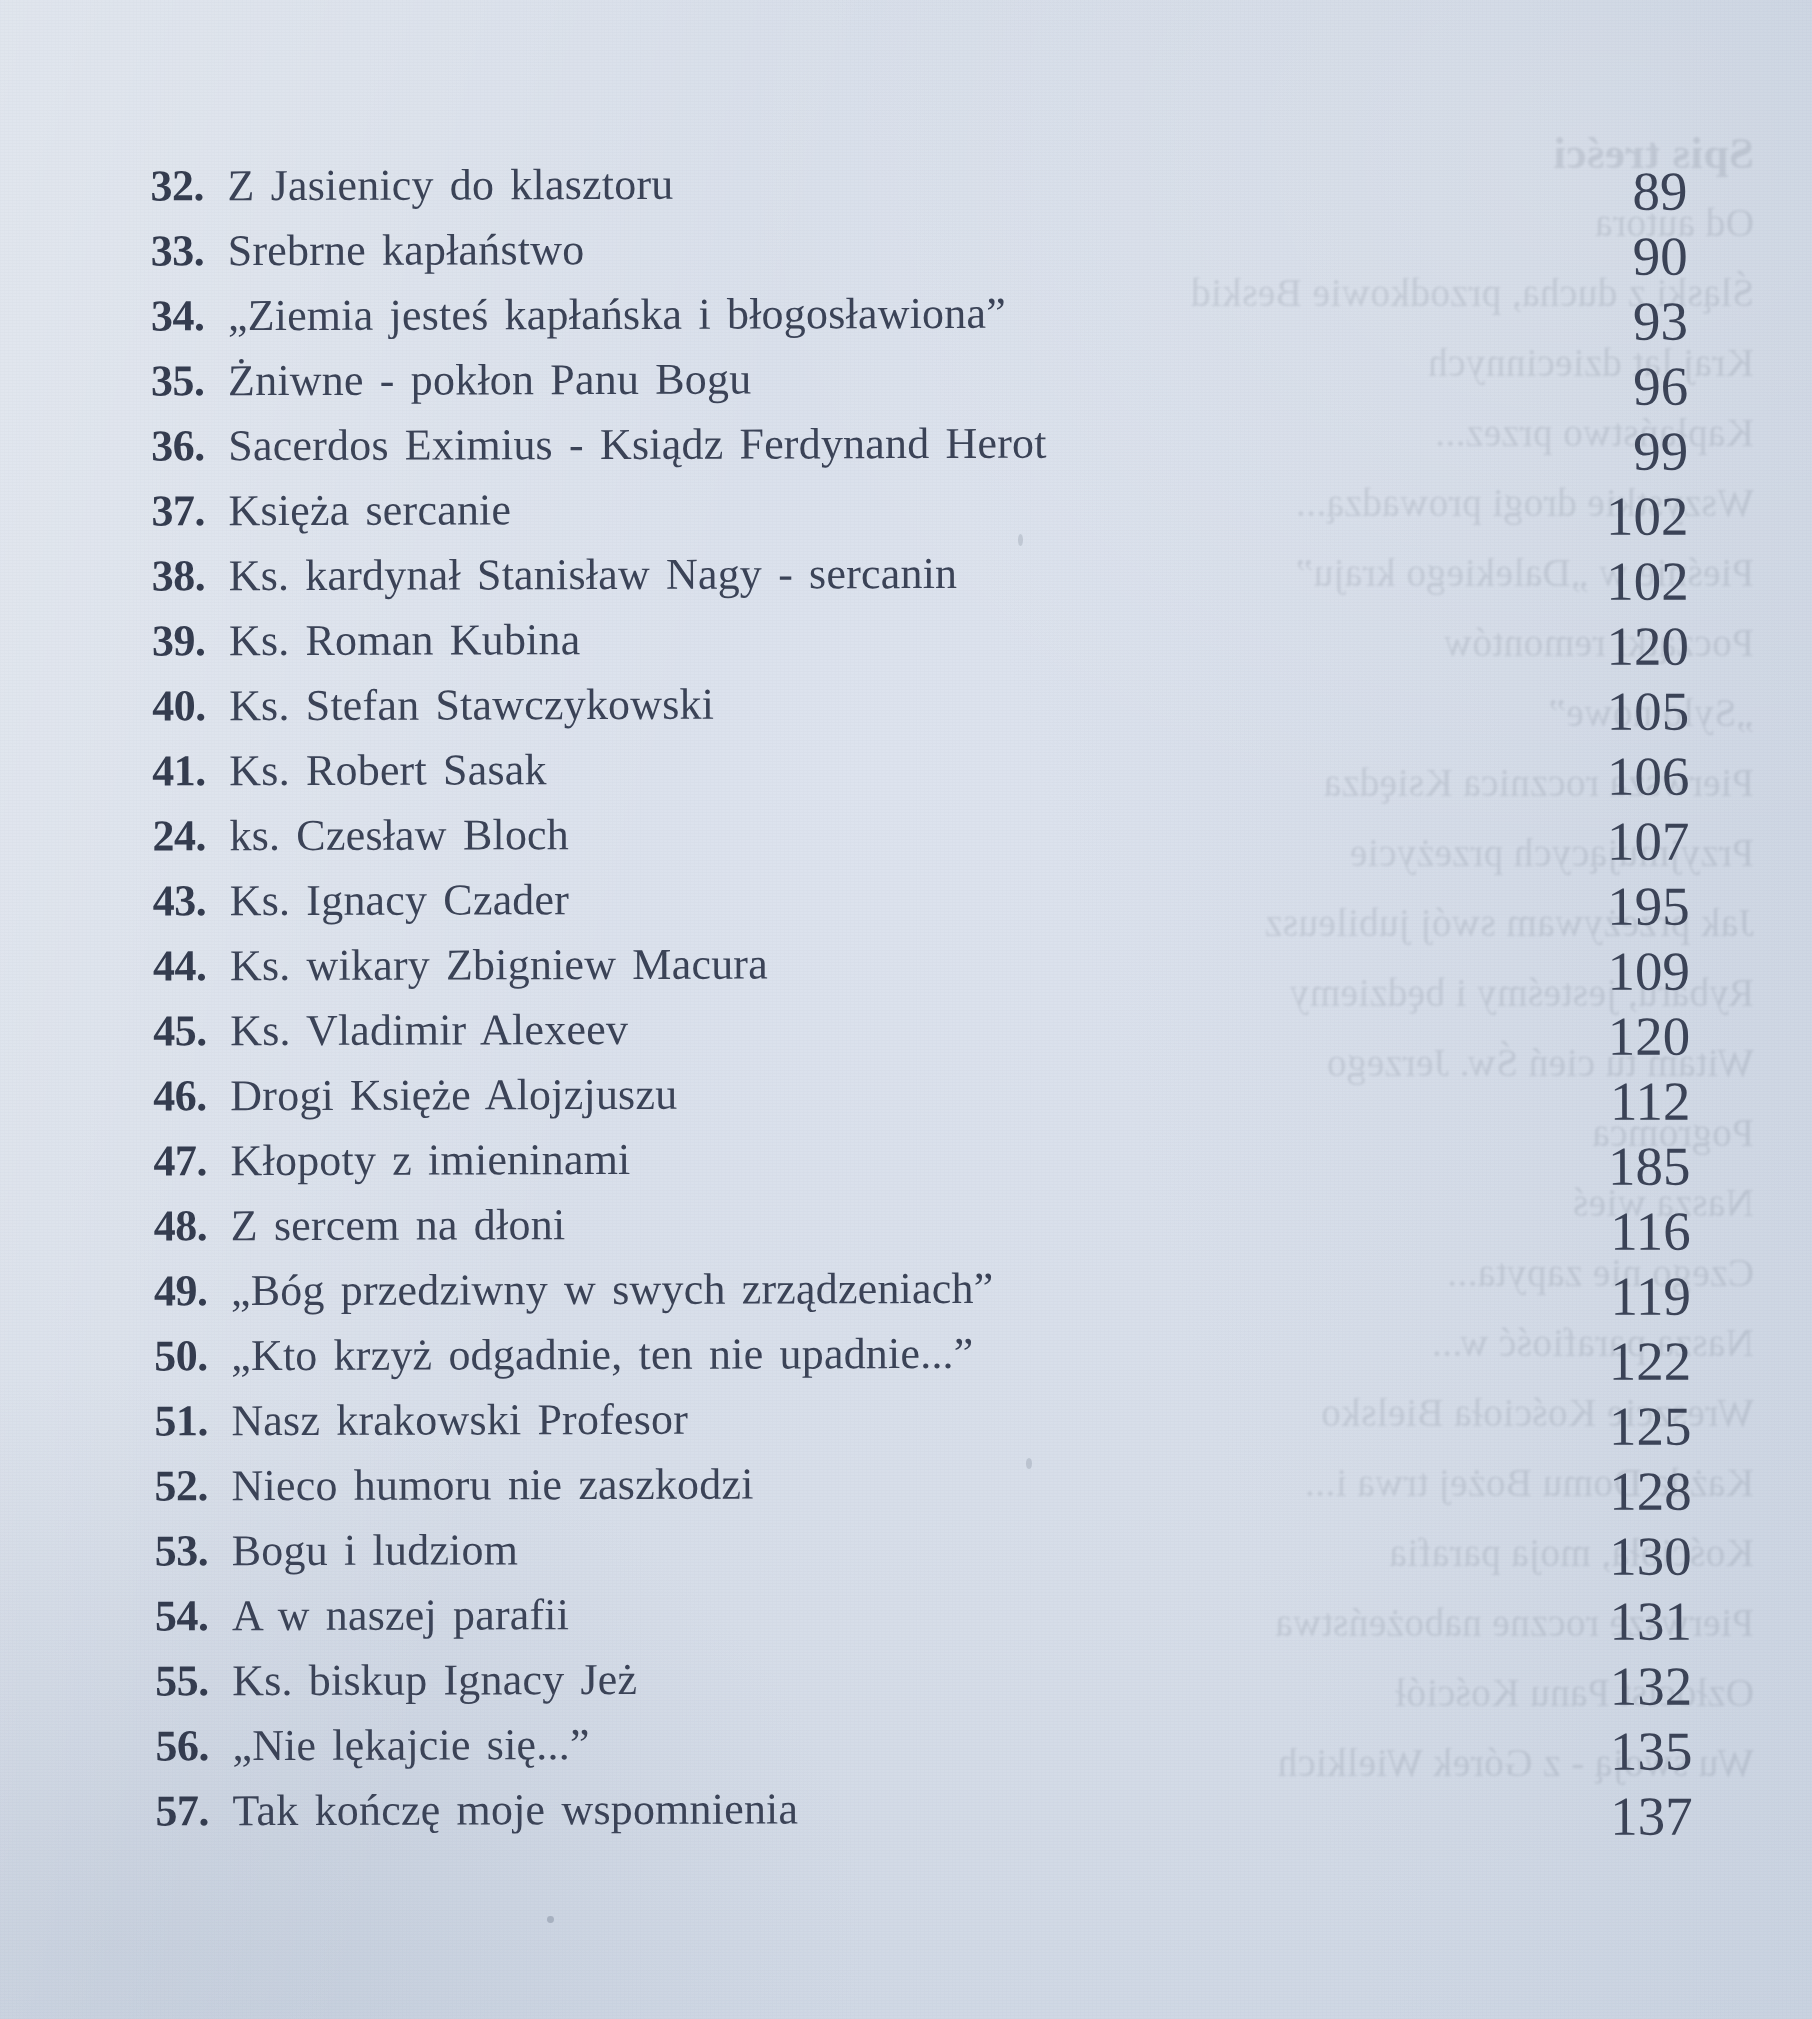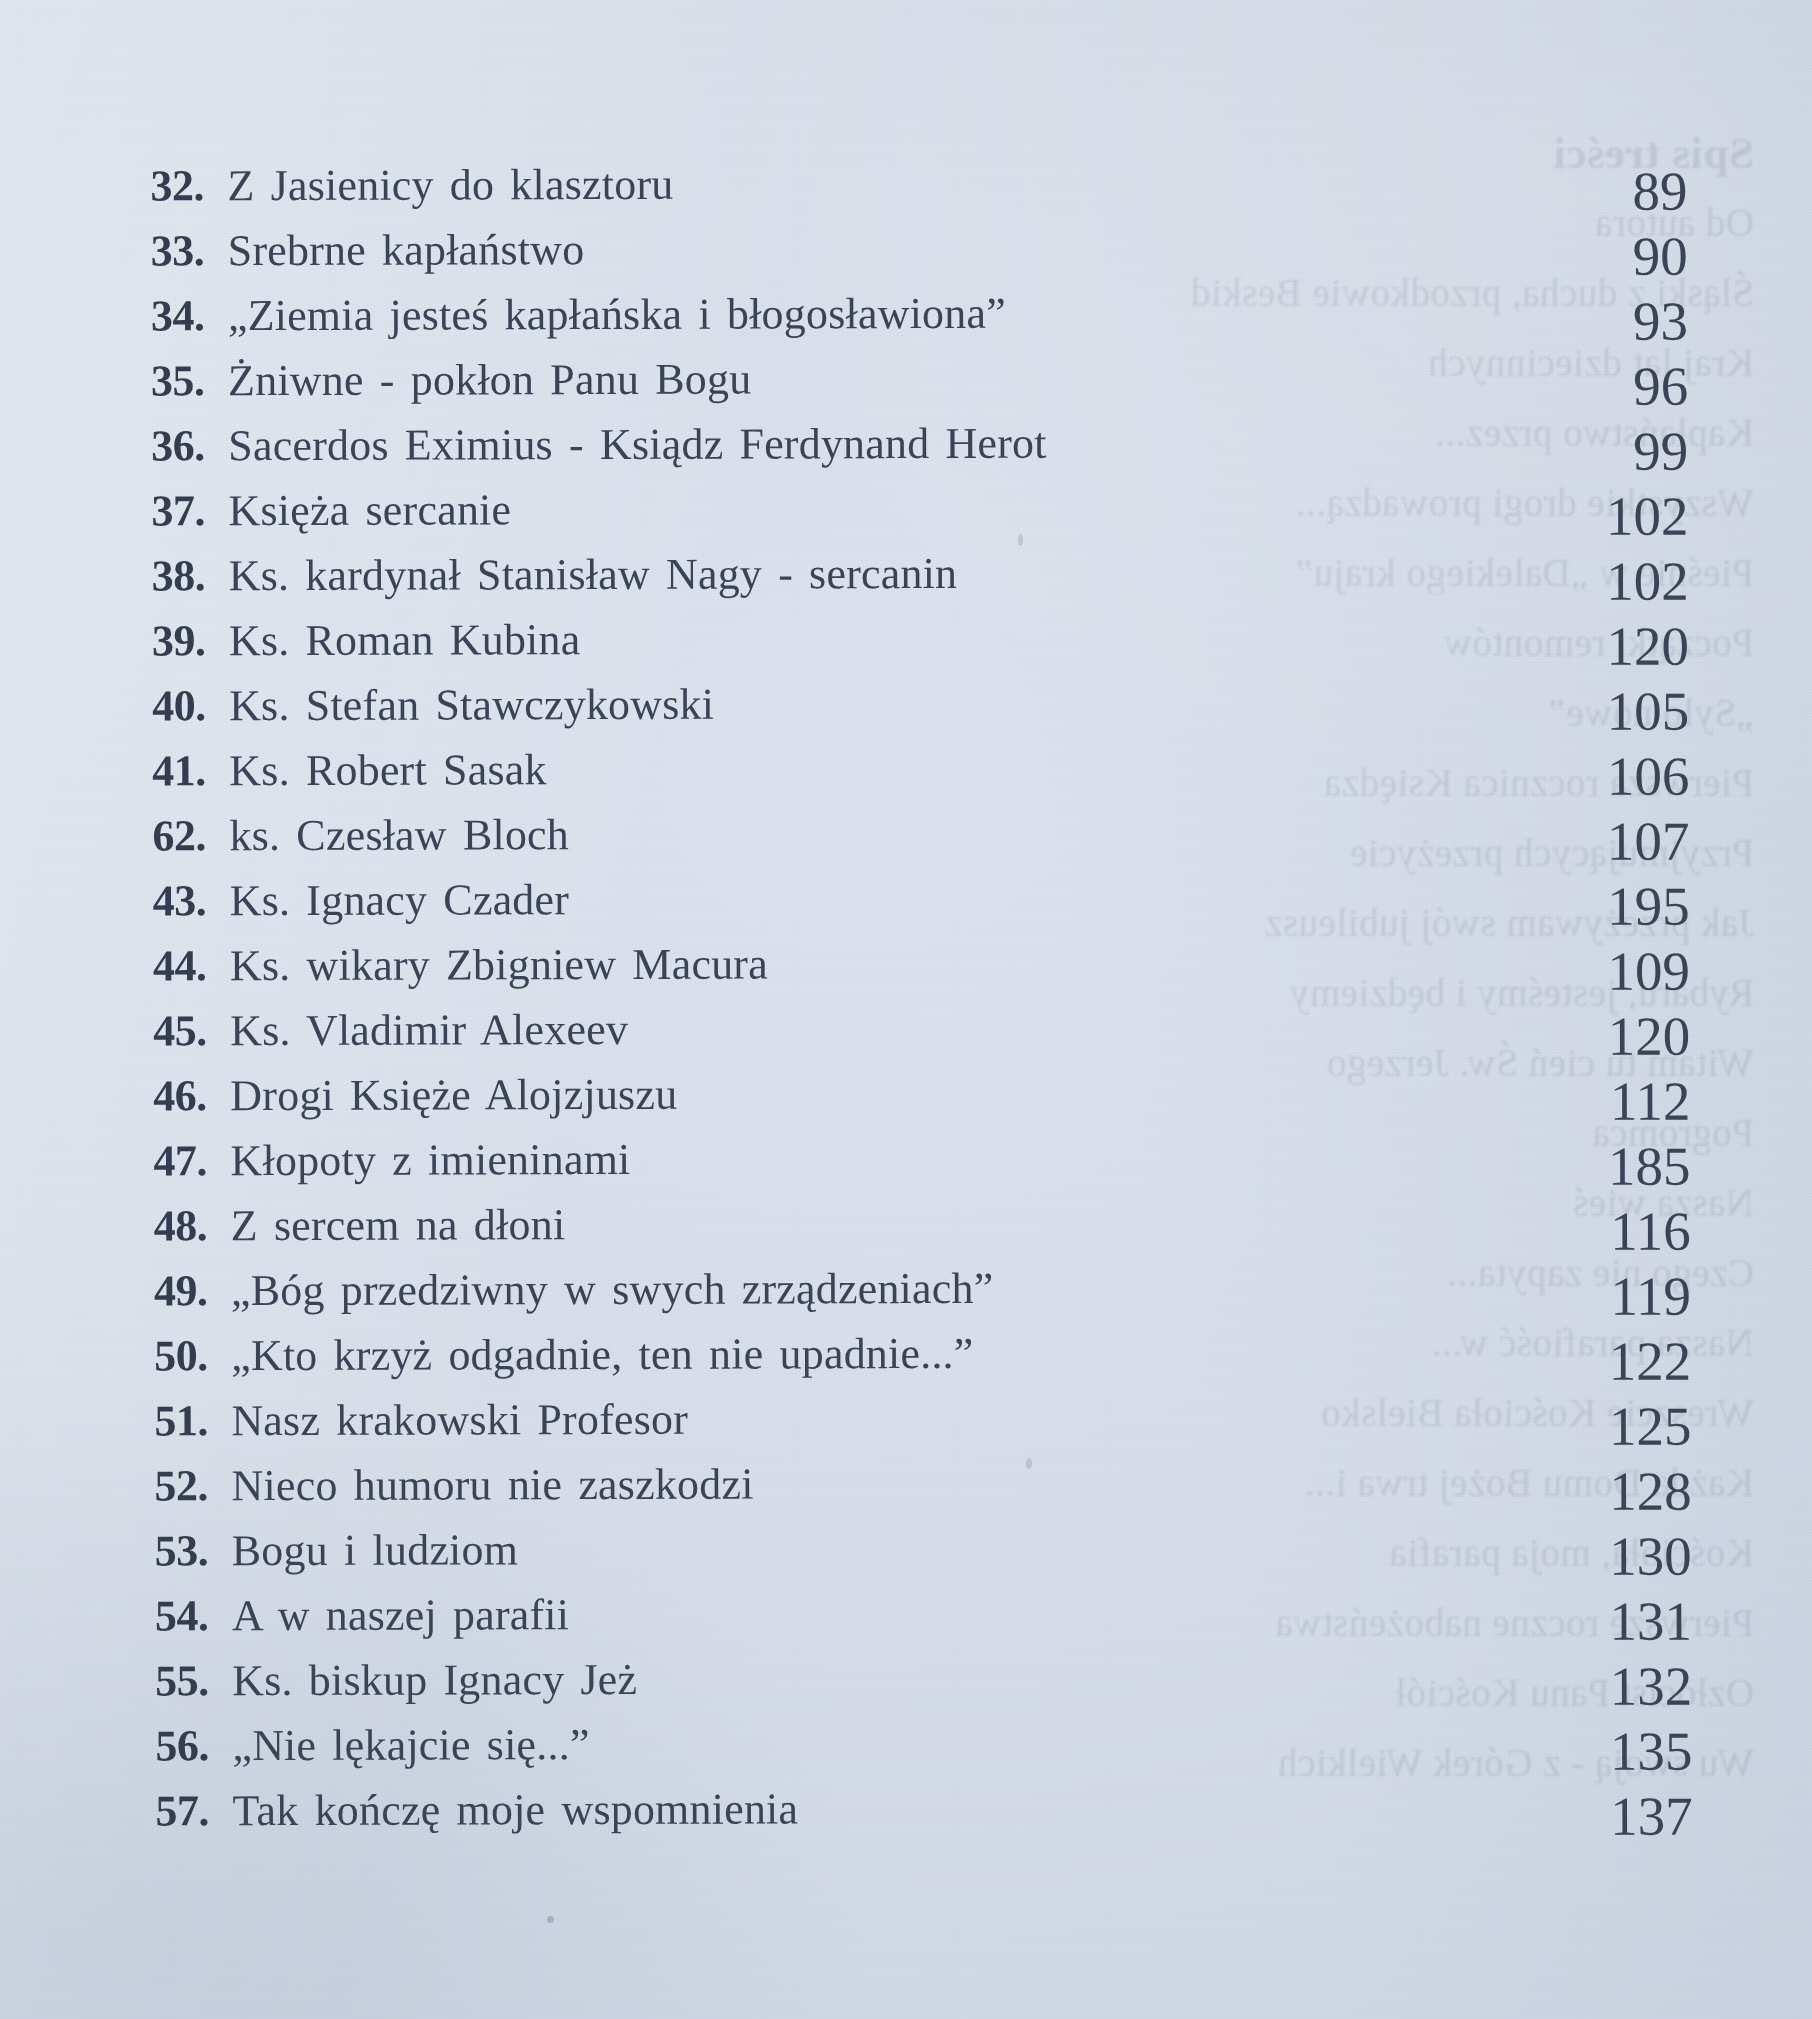--- a/index.html
+++ b/index.html
@@ -169,21 +169,21 @@
         <span class="num">40.</span>
         <span class="title">Ks. Stefan Stawczykowski</span>
         <span class="page">105</span>
       </div>
       <div class="row">
         <span class="num">41.</span>
         <span class="title">Ks. Robert Sasak</span>
         <span class="page">106</span>
       </div>
       <div class="row">
-        <span class="num">62.</span>
+        <span class="num">24.</span>
         <span class="title">ks. Czesław Bloch</span>
         <span class="page">107</span>
       </div>
       <div class="row">
         <span class="num">43.</span>
         <span class="title">Ks. Ignacy Czader</span>
         <span class="page">195</span>
       </div>
       <div class="row">
         <span class="num">44.</span>

